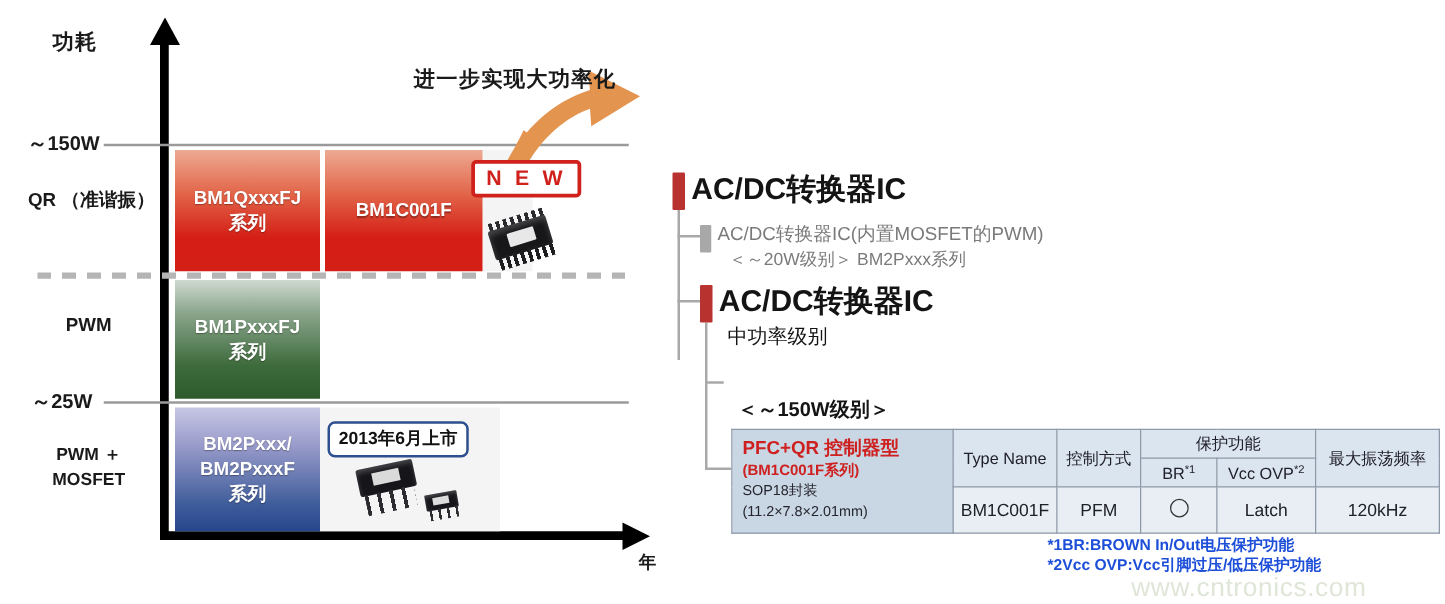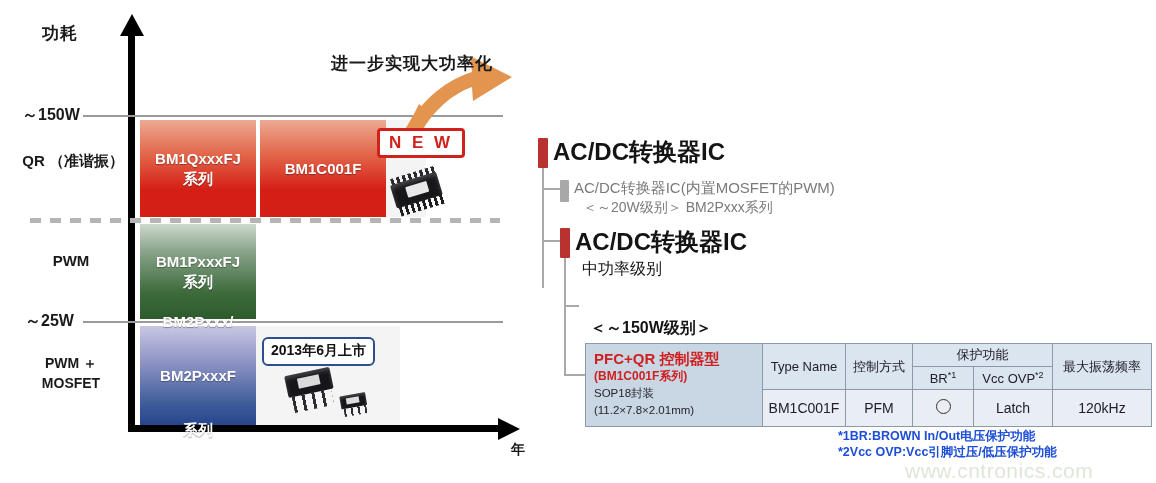--- a/index.html
+++ b/index.html
@@ -42,21 +42,21 @@
      text-shadow:0 1px 1px rgba(0,0,0,.35);}
   .bar span{display:block;}
 
   .bar-q{left:140px;top:120px;width:116px;height:97px;font-size:15px;line-height:20px;
      background:linear-gradient(180deg,#edaa93 0%,#e2674b 35%,#d51f16 72%,#d41f16 100%);}
   .bar-c{left:260px;top:120px;width:126px;height:97px;font-size:15px;
      background:linear-gradient(180deg,#edaa93 0%,#e2674b 35%,#d51f16 72%,#d41f16 100%);}
   .bar-p{left:140px;top:224px;width:116px;height:95px;font-size:15px;line-height:20px;
      background:linear-gradient(180deg,#cfd9cf 0%,#8aa58c 28%,#3e6b3c 72%,#2d5b2b 100%);}
   .bar-2p{left:140px;top:326px;width:116px;height:99px;font-size:15px;line-height:20px;
-     background:linear-gradient(180deg,#c7c7e4 0%,#9a9ccb 30%,#3f5d9b 78%,#27458c 100%);gap:34px;}
+     background:linear-gradient(180deg,#c7c7e4 0%,#9a9ccb 30%,#3f5d9b 78%,#27458c 100%);}
 
   .photo-pane{position:absolute;background:#f4f4f4;}
   .pane-top{left:386px;top:120px;width:40px;height:97px;}
   .pane-bot{left:256px;top:326px;width:144px;height:99px;}
 
   
   .chip18{position:absolute;left:385px;top:172px;width:64px;height:40px;transform:rotate(-17deg);}
   .chip18 .body{position:absolute;left:8px;top:6px;width:48px;height:24px;background:#17171a;
      border-radius:2px;box-shadow:inset 0 3px 5px rgba(255,255,255,.22);}
   .chip18 .lbl{position:absolute;left:22px;top:12px;width:22px;height:11px;background:#e8e8e8;

